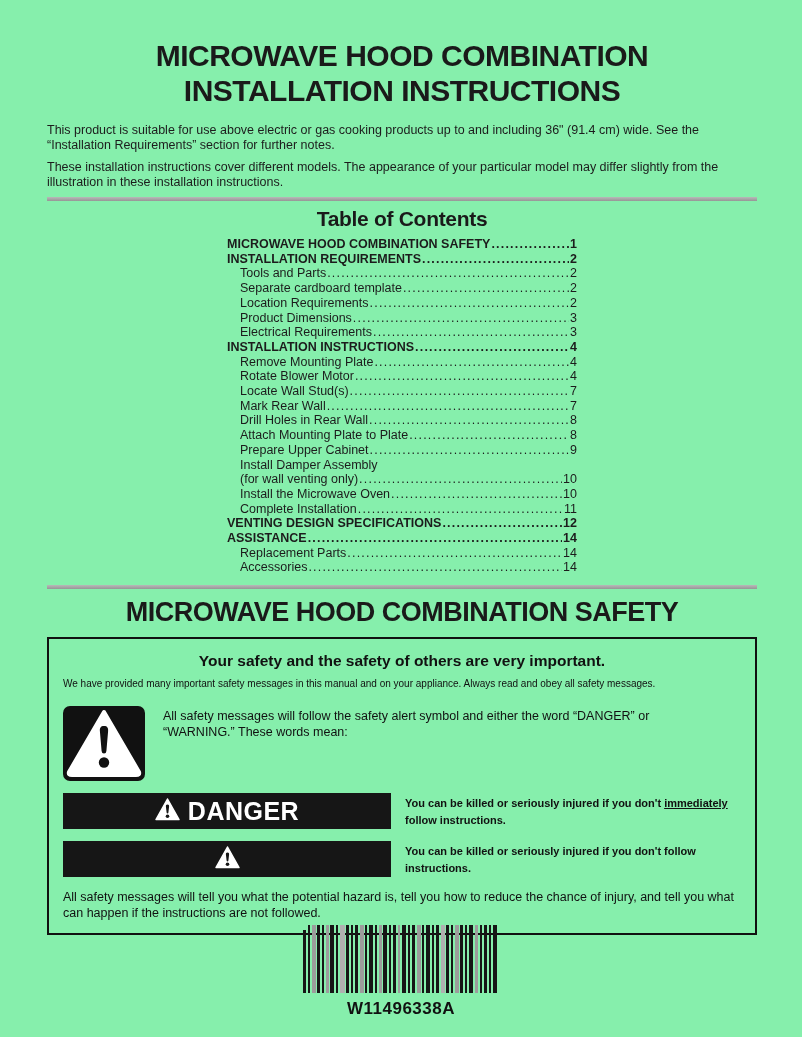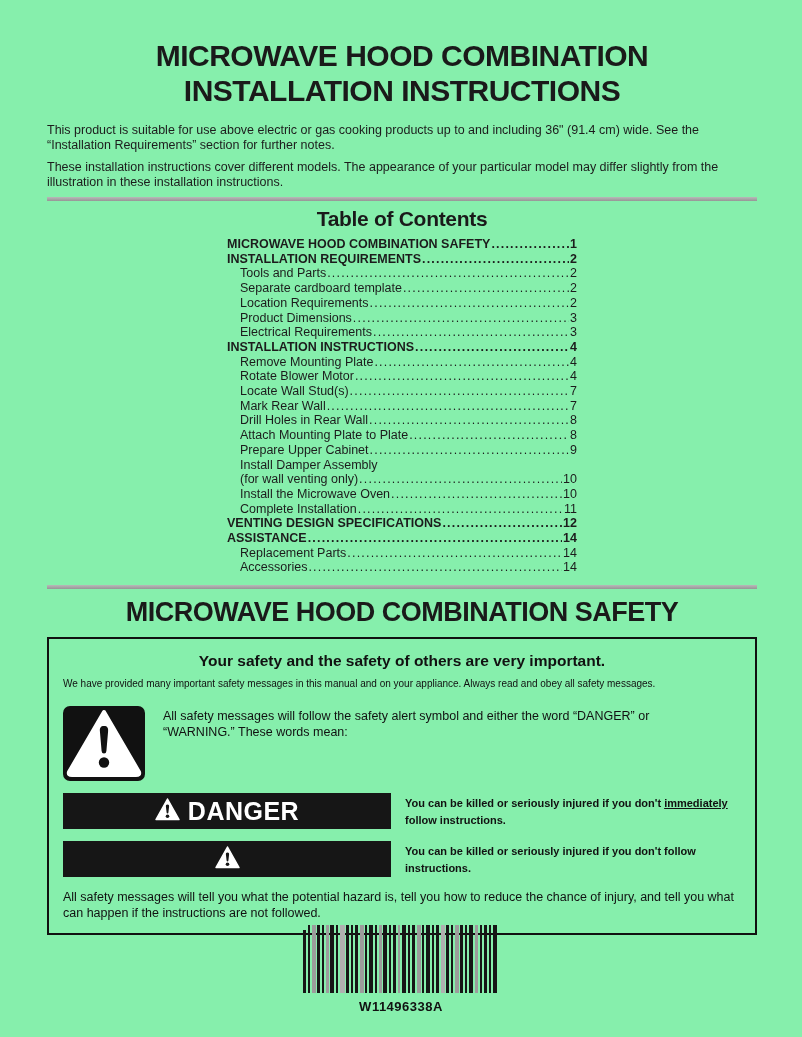--- a/index.html
+++ b/index.html
@@ -138,21 +138,21 @@
   
   .barcode-wrap {
     position: absolute;
     left: 50%;
     transform: translateX(-50%);
     top: 925px;
     text-align: center;
   }
   .barcode-code {
     font-weight: bold;
-    font-size: 13px;
+    font-size: 17px;
     letter-spacing: 0.5px;
     margin-top: 2px;
     color: #111;
   }
 </style>
 </head>
 <body>
 
 <div class="page">
 

